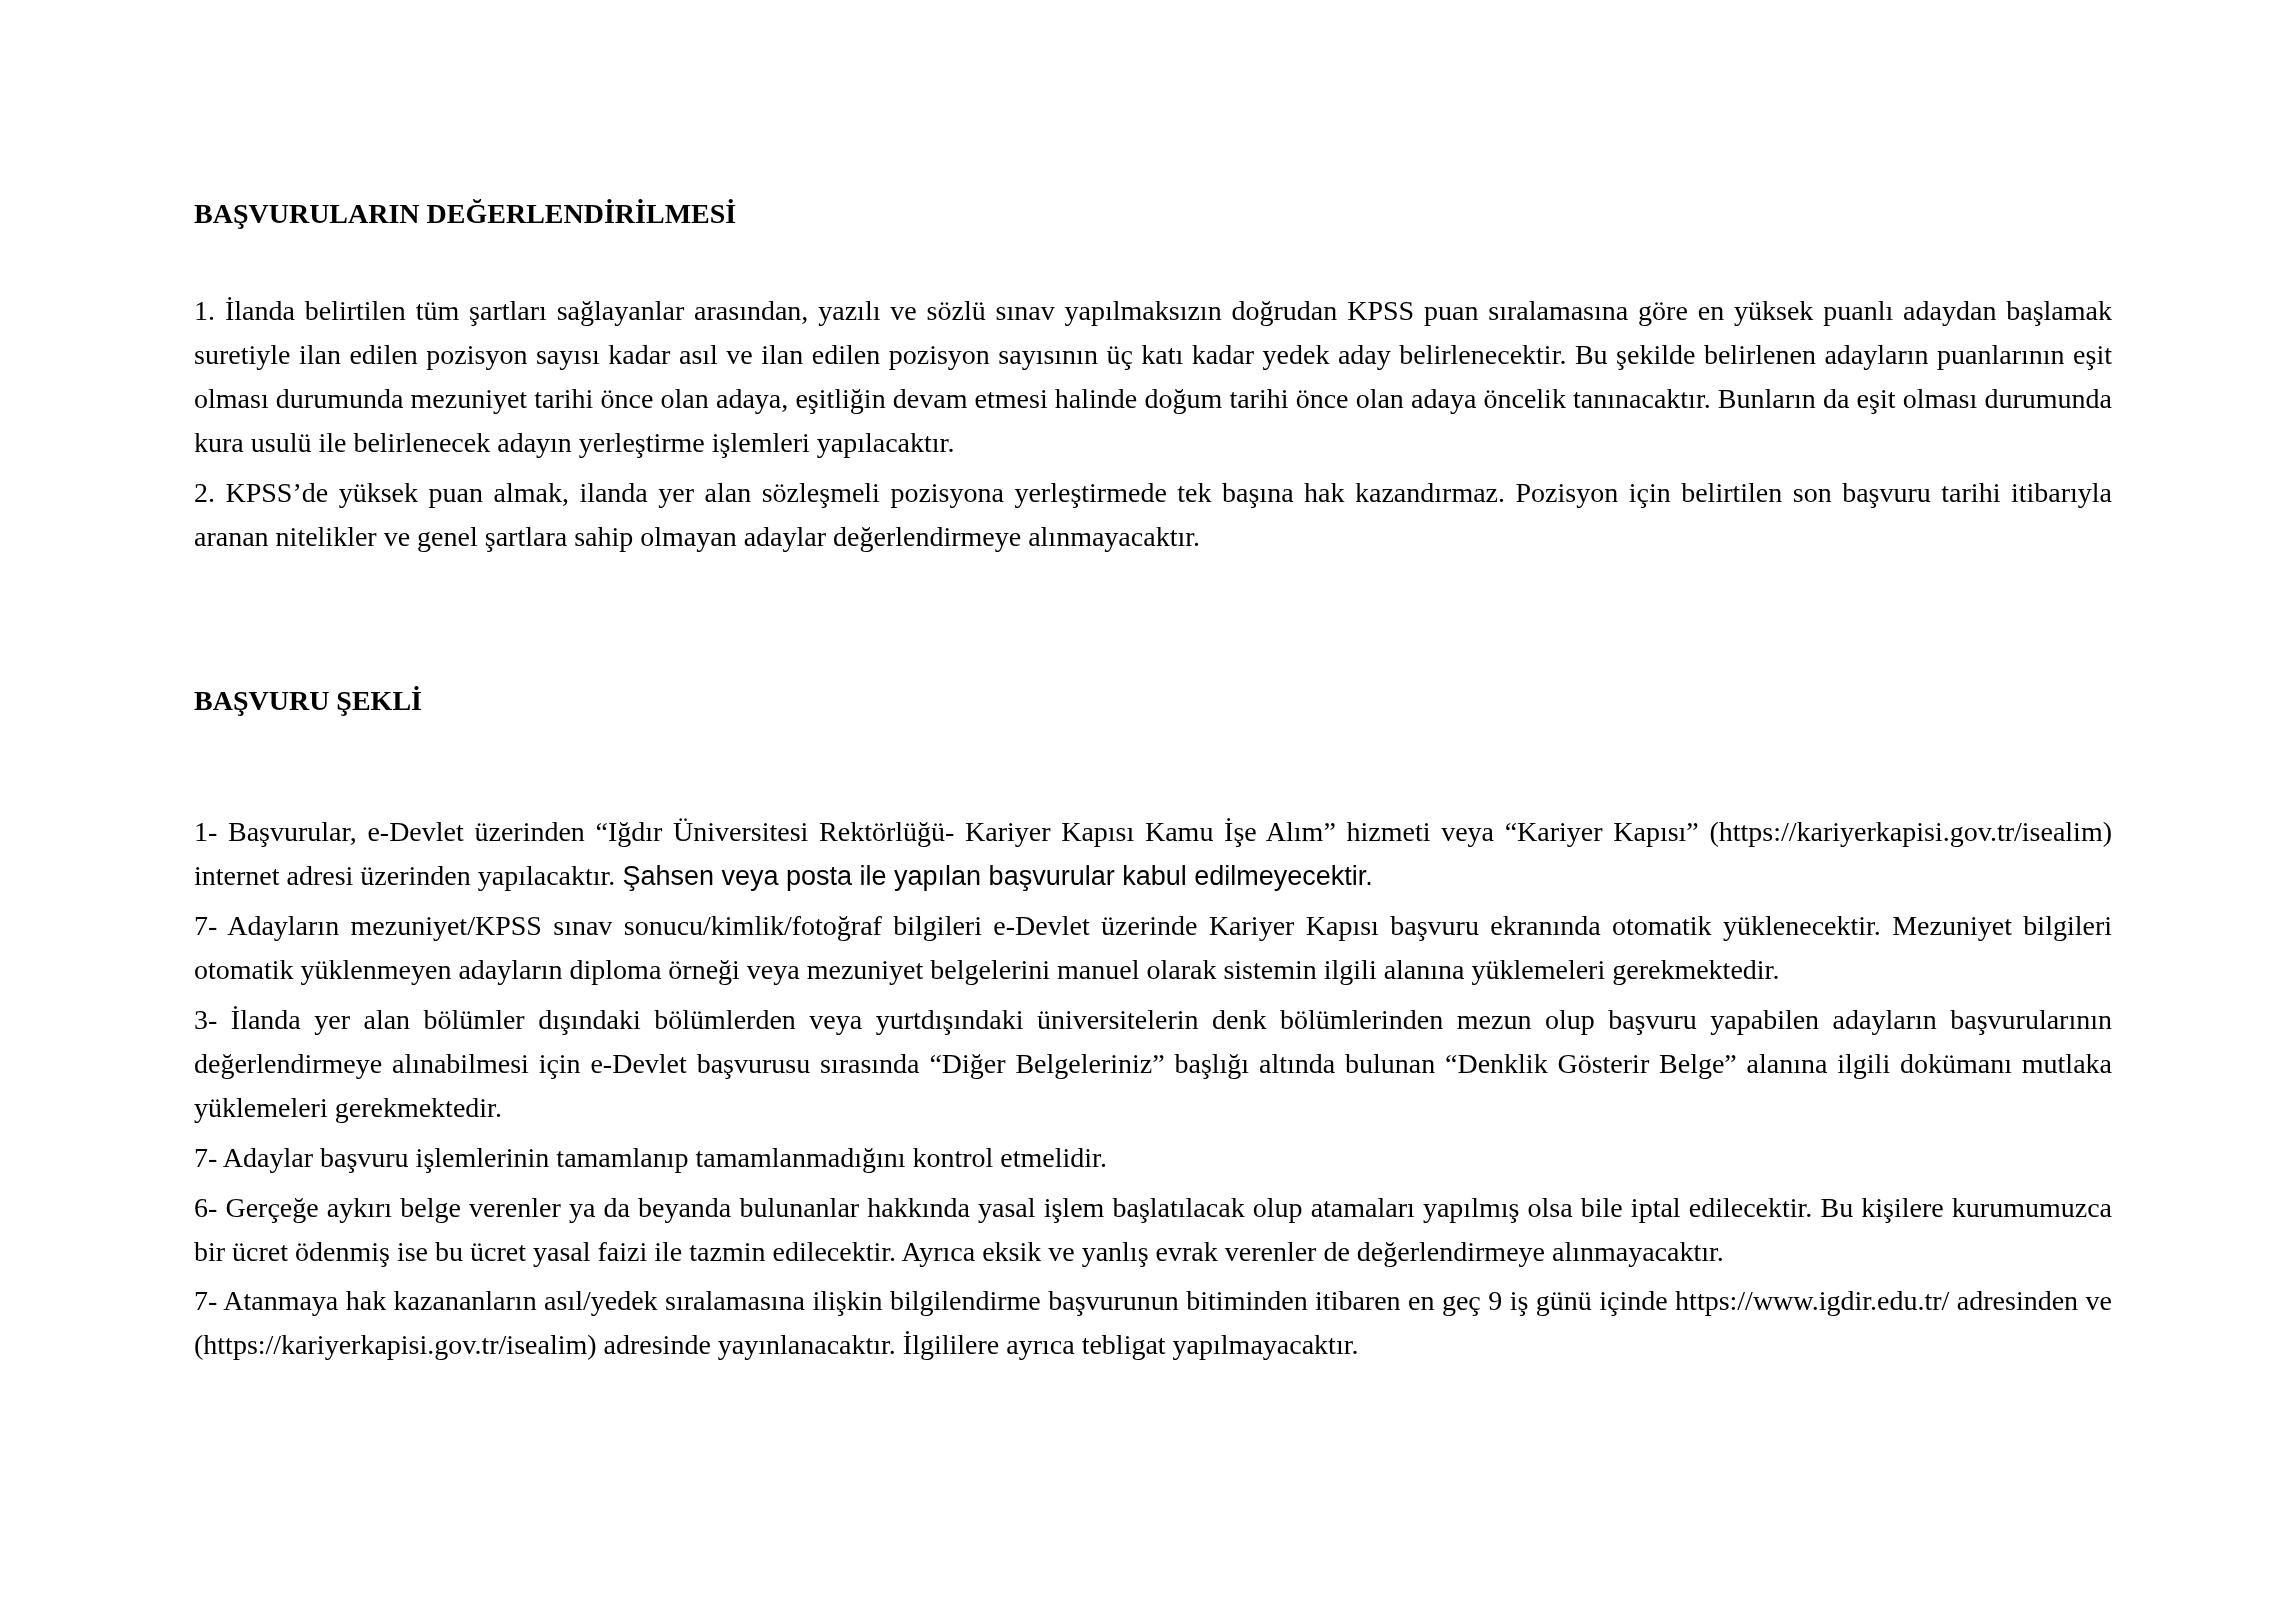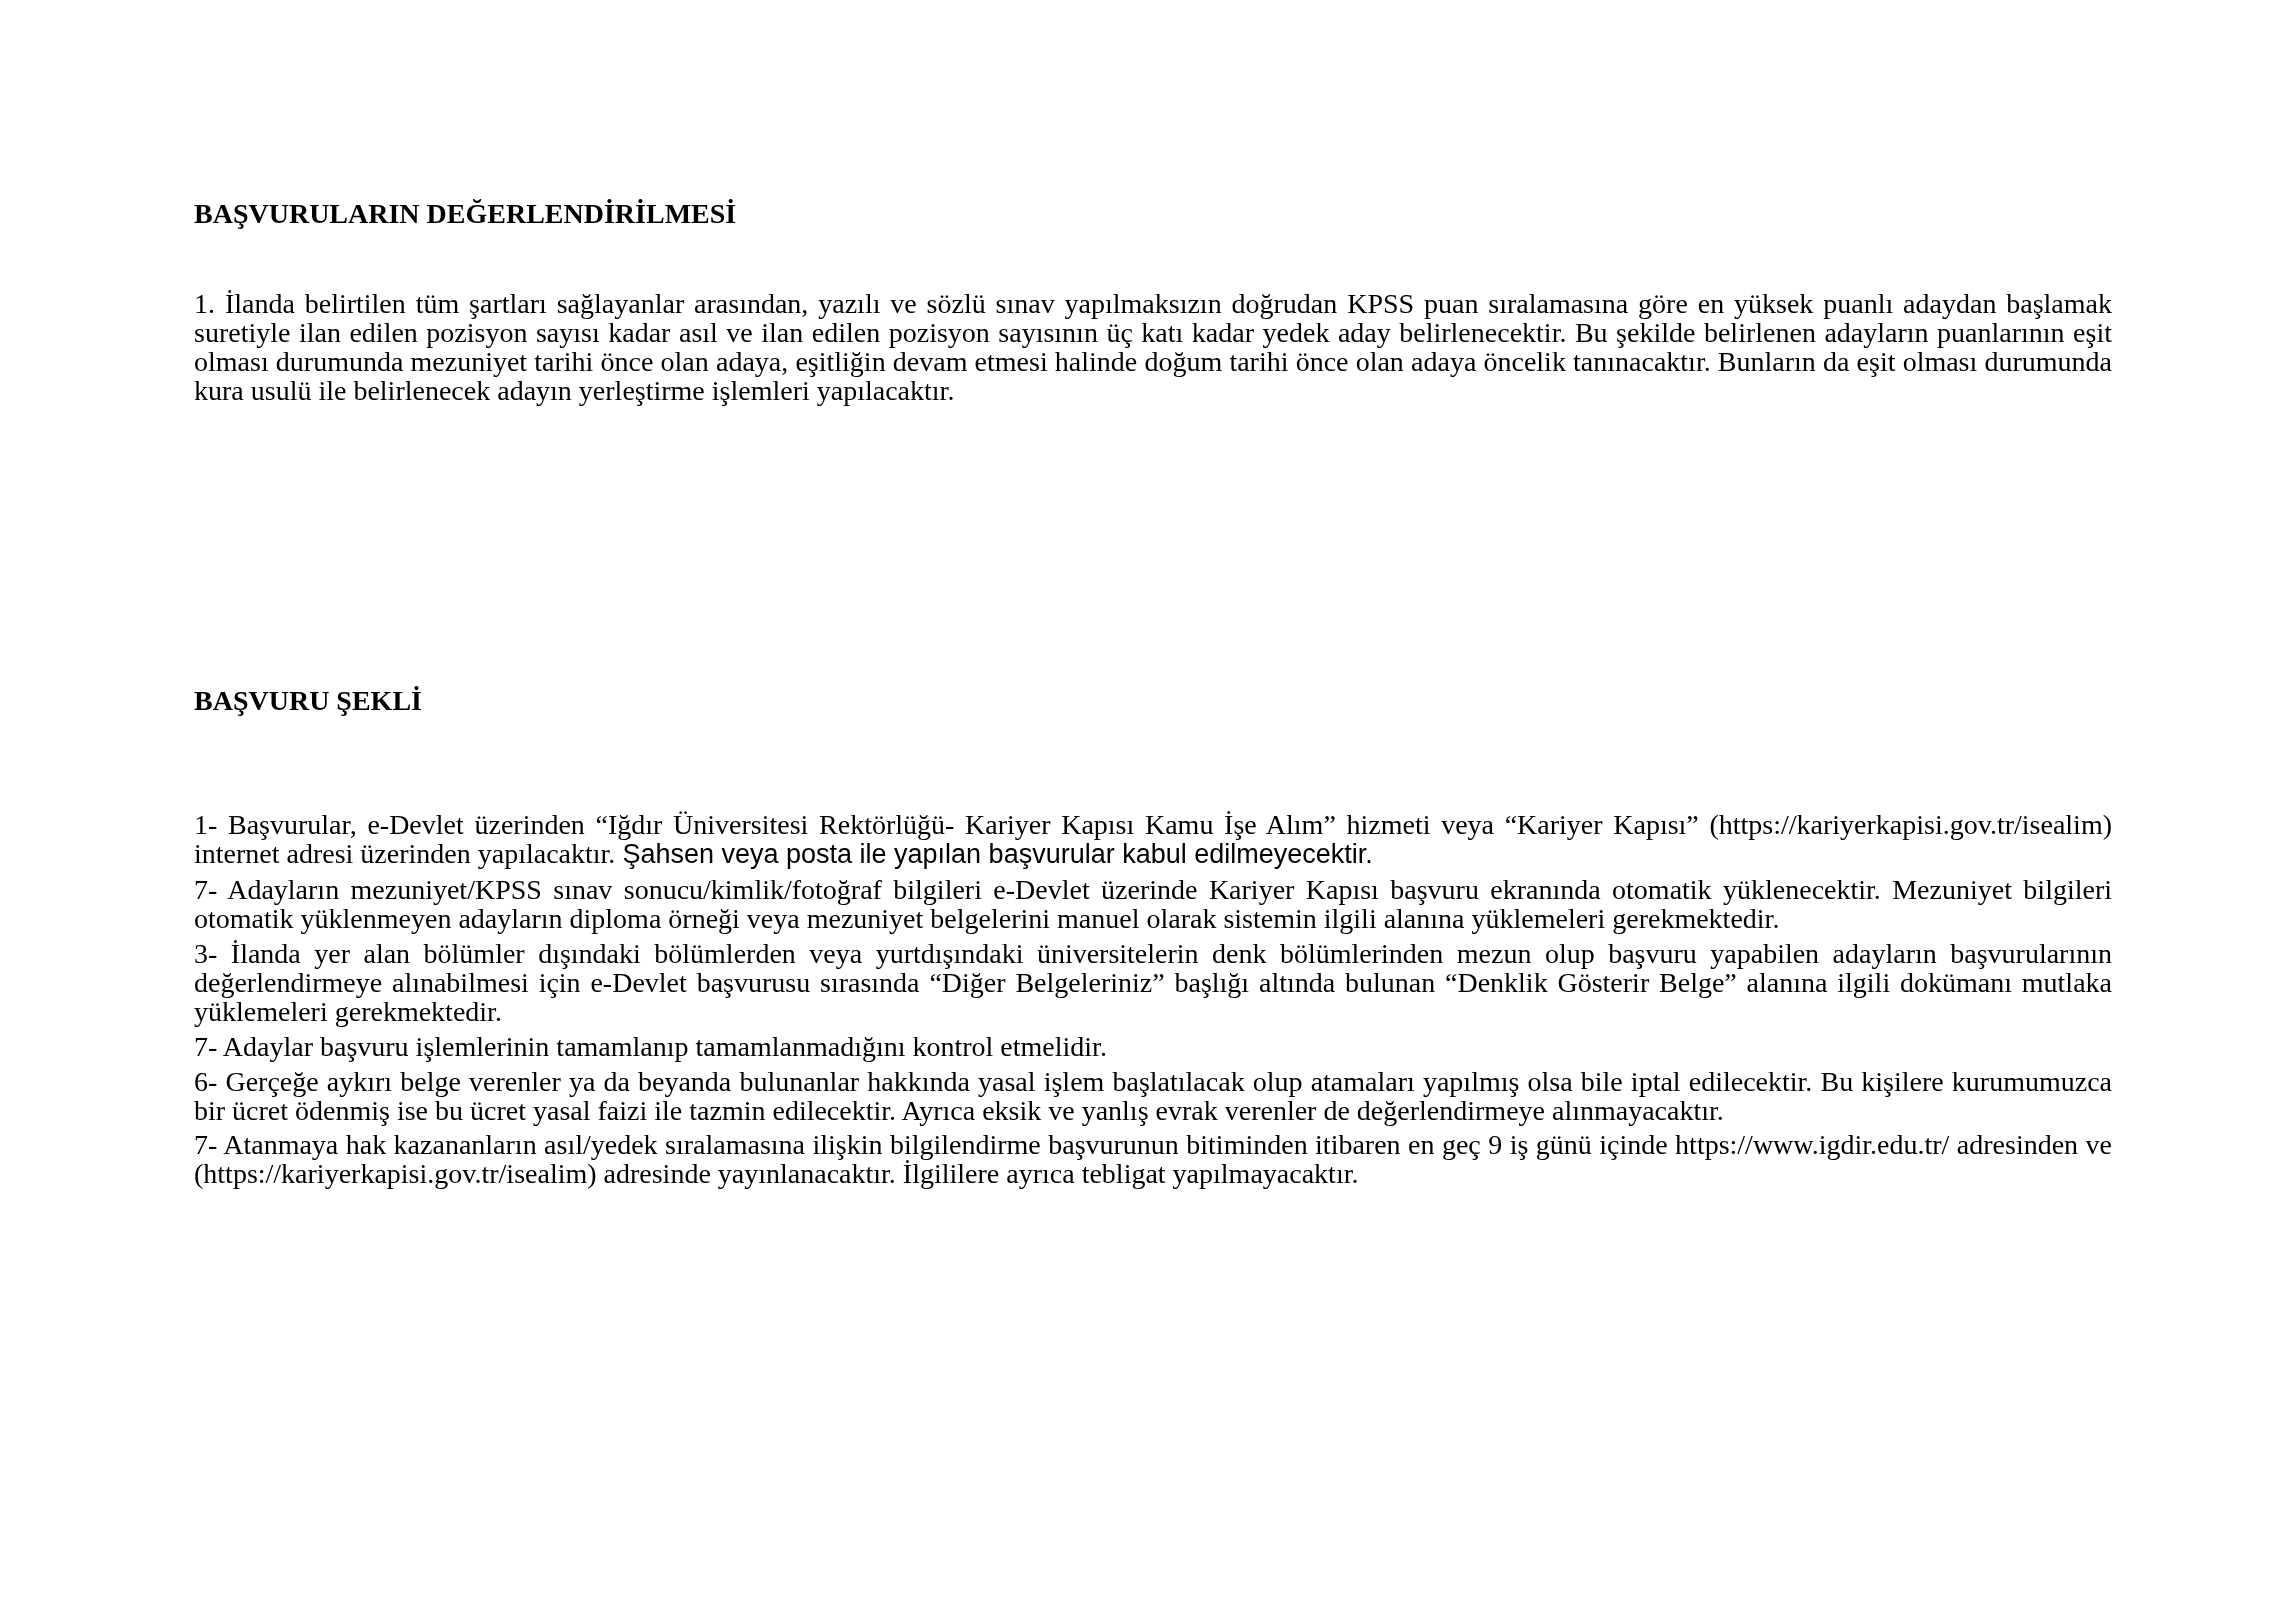--- a/index.html
+++ b/index.html
@@ -31,38 +31,39 @@
     white-space: nowrap;
     text-align: center;
   }
   .section {
     position: absolute;
     left: 0;
     width: 1918px;
   }
   .para {
     font-size: 28px;
-    line-height: 29px;
+    line-height: 44px;
     text-align: justify;
     margin: 0 0 5.9px 0;
   }
   .sans {
     font-family: "Liberation Sans", "DejaVu Sans", sans-serif;
     font-size: 27px;
   }
 </style>
 </head>
 <body>
 
 <div class="page">
 
   <h2 class="heading" style="top:194px;">BAŞVURULARIN DEĞERLENDİRİLMESİ</h2>
 
   <div class="section" style="top:289px;">
     <p class="para">1. İlanda belirtilen tüm şartları sağlayanlar arasından, yazılı ve sözlü sınav yapılmaksızın doğrudan KPSS puan sıralamasına göre en yüksek puanlı adaydan başlamak suretiyle ilan edilen pozisyon sayısı kadar asıl ve ilan edilen pozisyon sayısının üç katı kadar yedek aday belirlenecektir. Bu şekilde belirlenen adayların puanlarının eşit olması durumunda mezuniyet tarihi önce olan adaya, eşitliğin devam etmesi halinde doğum tarihi önce olan adaya öncelik tanınacaktır. Bunların da eşit olması durumunda kura usulü ile belirlenecek adayın yerleştirme işlemleri yapılacaktır.</p>
+    <p class="para">2. KPSS’de yüksek puan almak, ilanda yer alan sözleşmeli pozisyona yerleştirmede tek başına hak kazandırmaz. Pozisyon için belirtilen son başvuru tarihi itibarıyla aranan nitelikler ve genel şartlara sahip olmayan adaylar değerlendirmeye alınmayacaktır.</p>
   </div>
 
   <h2 class="heading" style="top:681px;">BAŞVURU ŞEKLİ</h2>
 
   <div class="section" style="top:775px;margin-top:35px;">
     <p class="para"><span>1- Başvurular, e-Devlet üzerinden “Iğdır Üniversitesi Rektörlüğü- Kariyer Kapısı Kamu İşe Alım” hizmeti veya “Kariyer Kapısı” (https://kariyerkapisi.gov.tr/isealim) internet adresi üzerinden yapılacaktır. </span><span class="sans">Şahsen veya posta ile yapılan başvurular kabul edilmeyecektir.</span></p>
     <p class="para">7- Adayların mezuniyet/KPSS sınav sonucu/kimlik/fotoğraf bilgileri e-Devlet üzerinde Kariyer Kapısı başvuru ekranında otomatik yüklenecektir. Mezuniyet bilgileri otomatik yüklenmeyen adayların diploma örneği veya mezuniyet belgelerini manuel olarak sistemin ilgili alanına yüklemeleri gerekmektedir.</p>
     <p class="para">3- İlanda yer alan bölümler dışındaki bölümlerden veya yurtdışındaki üniversitelerin denk bölümlerinden mezun olup başvuru yapabilen adayların başvurularının değerlendirmeye alınabilmesi için e-Devlet başvurusu sırasında “Diğer Belgeleriniz” başlığı altında bulunan “Denklik Gösterir Belge” alanına ilgili dokümanı mutlaka yüklemeleri gerekmektedir.</p>
     <p class="para">7- Adaylar başvuru işlemlerinin tamamlanıp tamamlanmadığını kontrol etmelidir.</p>
     <p class="para">6- Gerçeğe aykırı belge verenler ya da beyanda bulunanlar hakkında yasal işlem başlatılacak olup atamaları yapılmış olsa bile iptal edilecektir. Bu kişilere kurumumuzca bir ücret ödenmiş ise bu ücret yasal faizi ile tazmin edilecektir. Ayrıca eksik ve yanlış evrak verenler de değerlendirmeye alınmayacaktır.</p>

